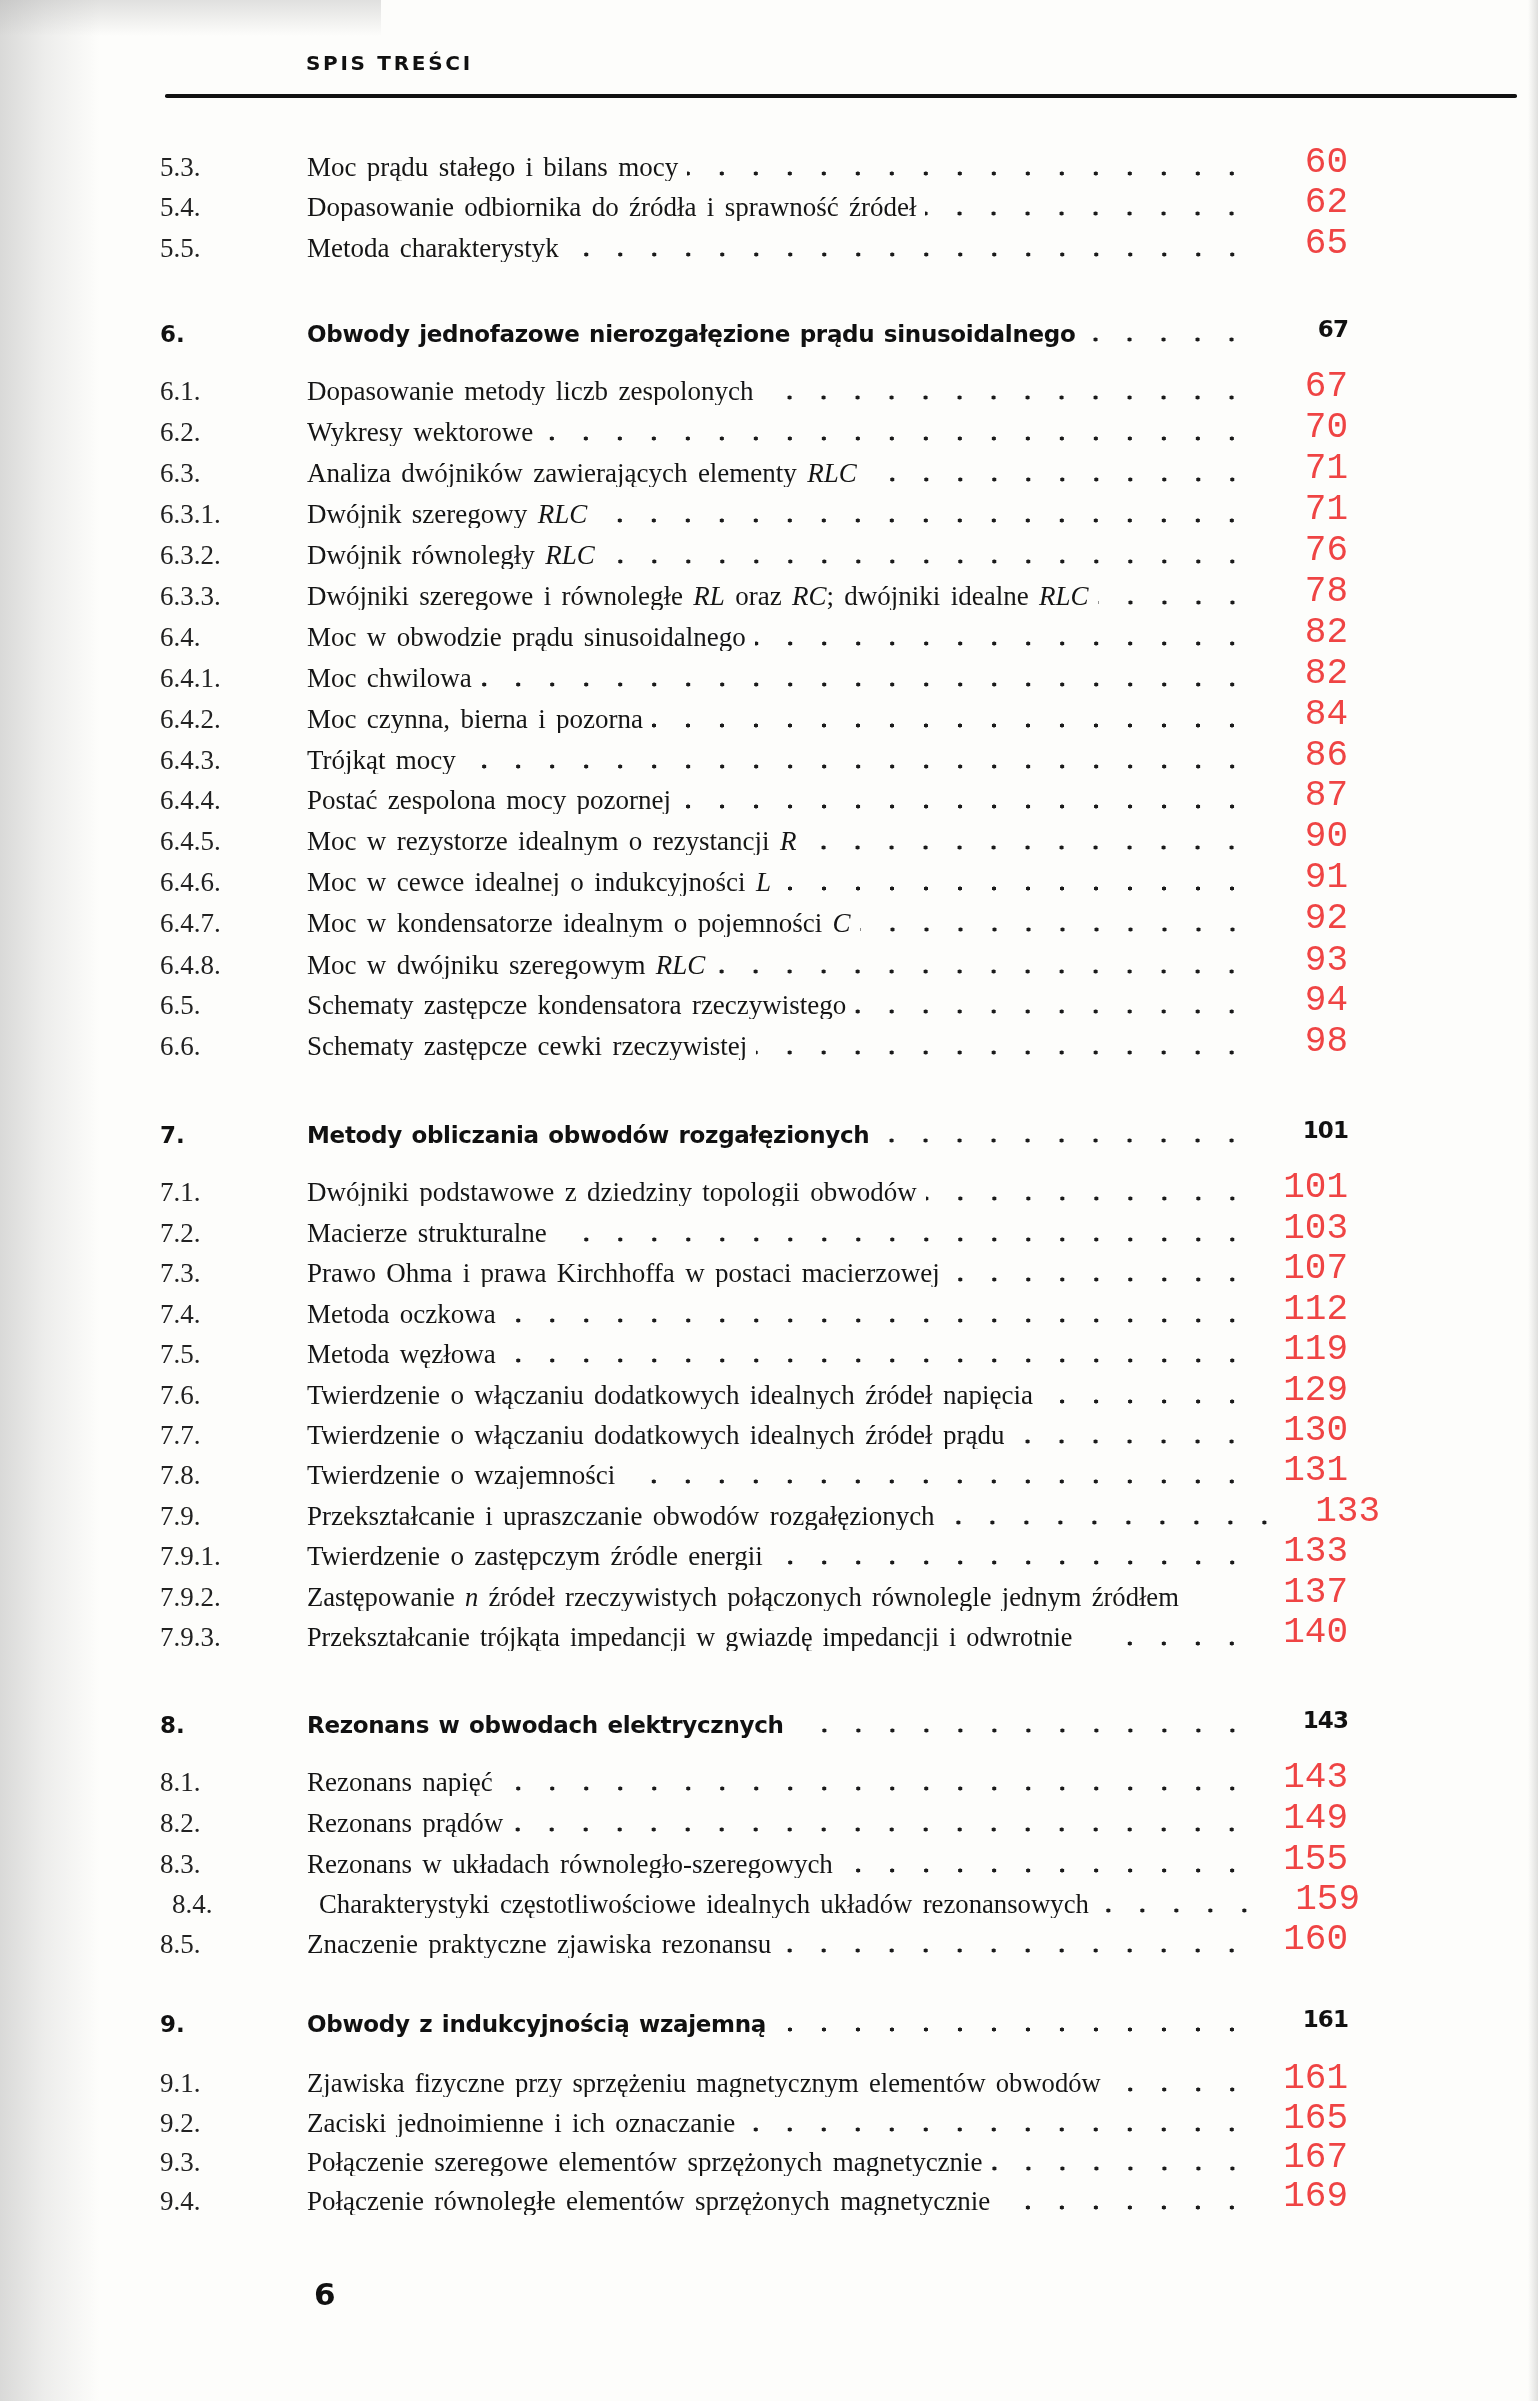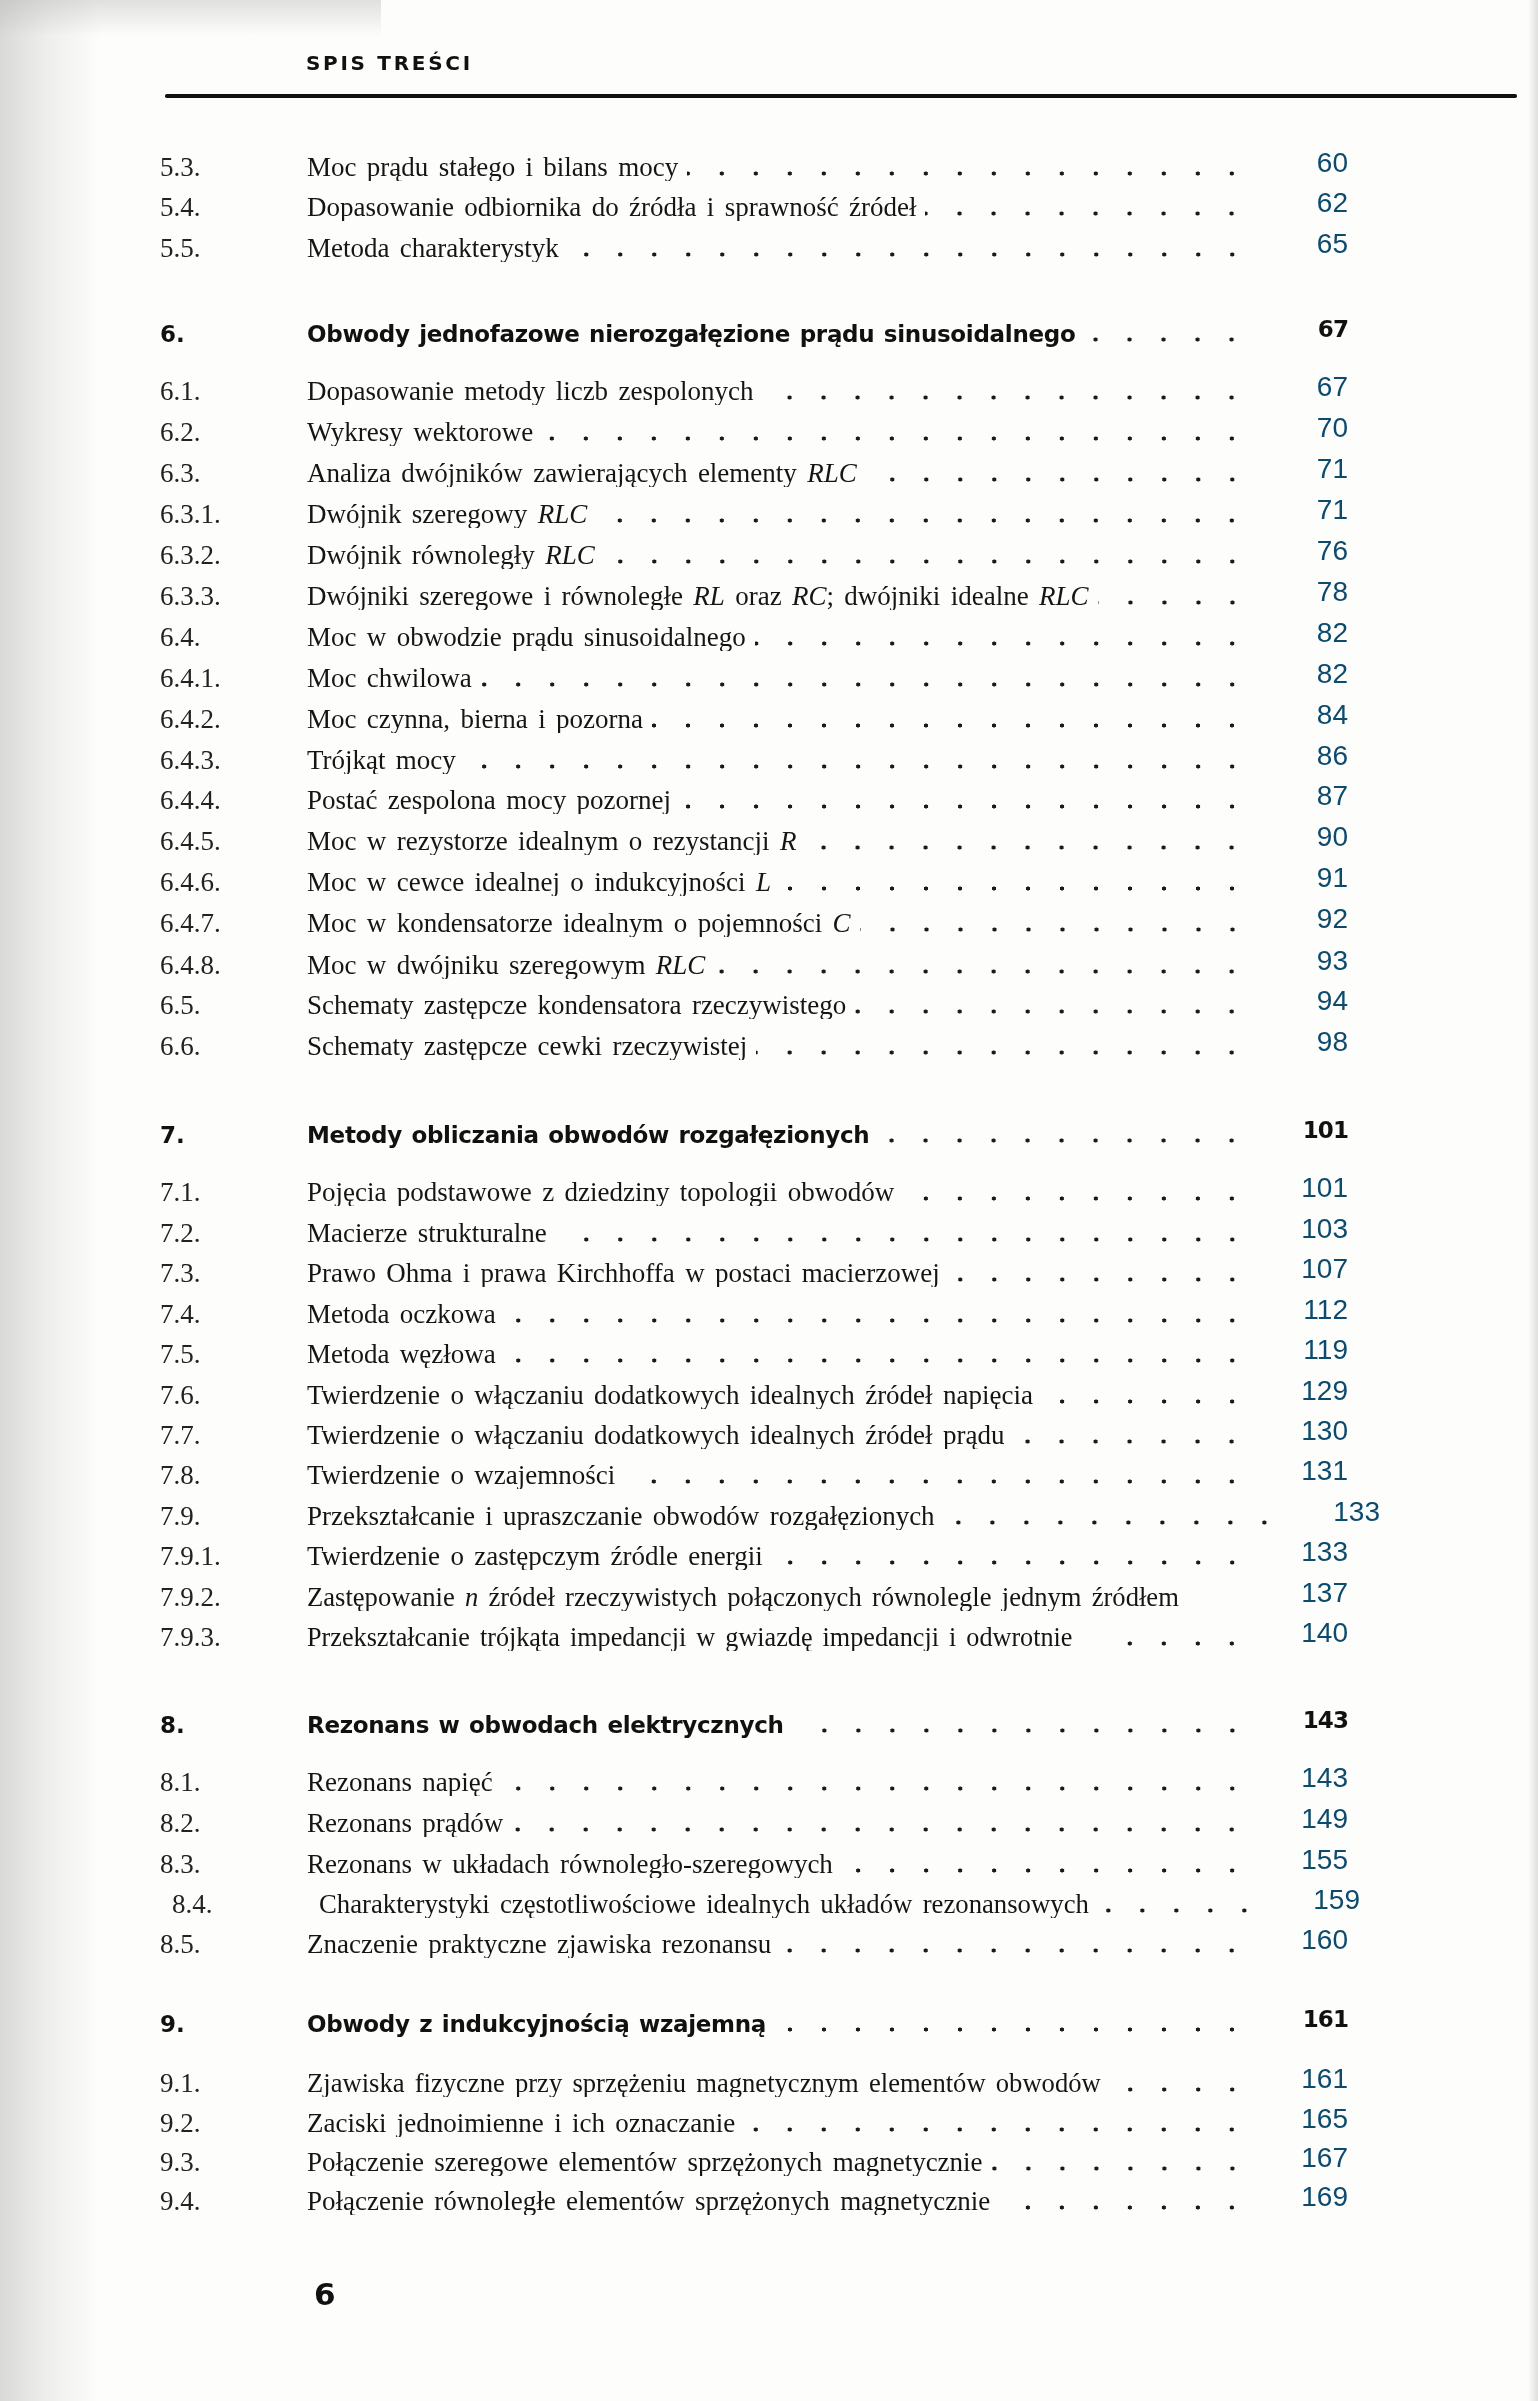--- a/index.html
+++ b/index.html
@@ -93,25 +93,25 @@
     margin-bottom: 2.7px;
     background-image: radial-gradient(circle, #1a1a1a 2px, rgba(0,0,0,0) 2.4px);
     background-size: 34px 5.4px;
     background-position: right center;
     background-repeat: repeat-x;
   }
   .page {
     position: absolute;
     right: 20px;
     bottom: 5.4px;
-    font-family: Liberation Sans, sans-serif;
-    font-size: 28px;
+    font-family: Liberation Mono, monospace;
+    font-size: 36px;
     line-height: 27px;
     text-align: right;
-    color: #0c4a6e;
+    color: #ef4444;
   }
   .chapter .num {
     font-family: "DejaVu Sans", sans-serif;
     font-weight: bold;
     font-size: 23px;
     color: #111;
   }
   .chapter .title {
     font-family: "DejaVu Sans", sans-serif;
     font-weight: bold;
@@ -322,21 +322,21 @@
       <span class="num">7.</span>
       <div class="title-wrap">
         <span class="title"><span>Metody obliczania obwodów rozgałęzionych</span></span>
         <span class="leader"></span>
       </div>
       <span class="page">101</span>
     </div>
     <div class="row" style="top: 1170px;">
       <span class="num">7.1.</span>
       <div class="title-wrap">
-        <span class="title"><span>Pojęcia podstawowe z dziedziny topologii obwodów</span></span>
+        <span class="title"><span>Dwójniki podstawowe z dziedziny topologii obwodów</span></span>
         <span class="leader"></span>
       </div>
       <span class="page">101</span>
     </div>
     <div class="row" style="top: 1211px;">
       <span class="num">7.2.</span>
       <div class="title-wrap">
         <span class="title"><span>Macierze strukturalne</span></span>
         <span class="leader"></span>
       </div>

